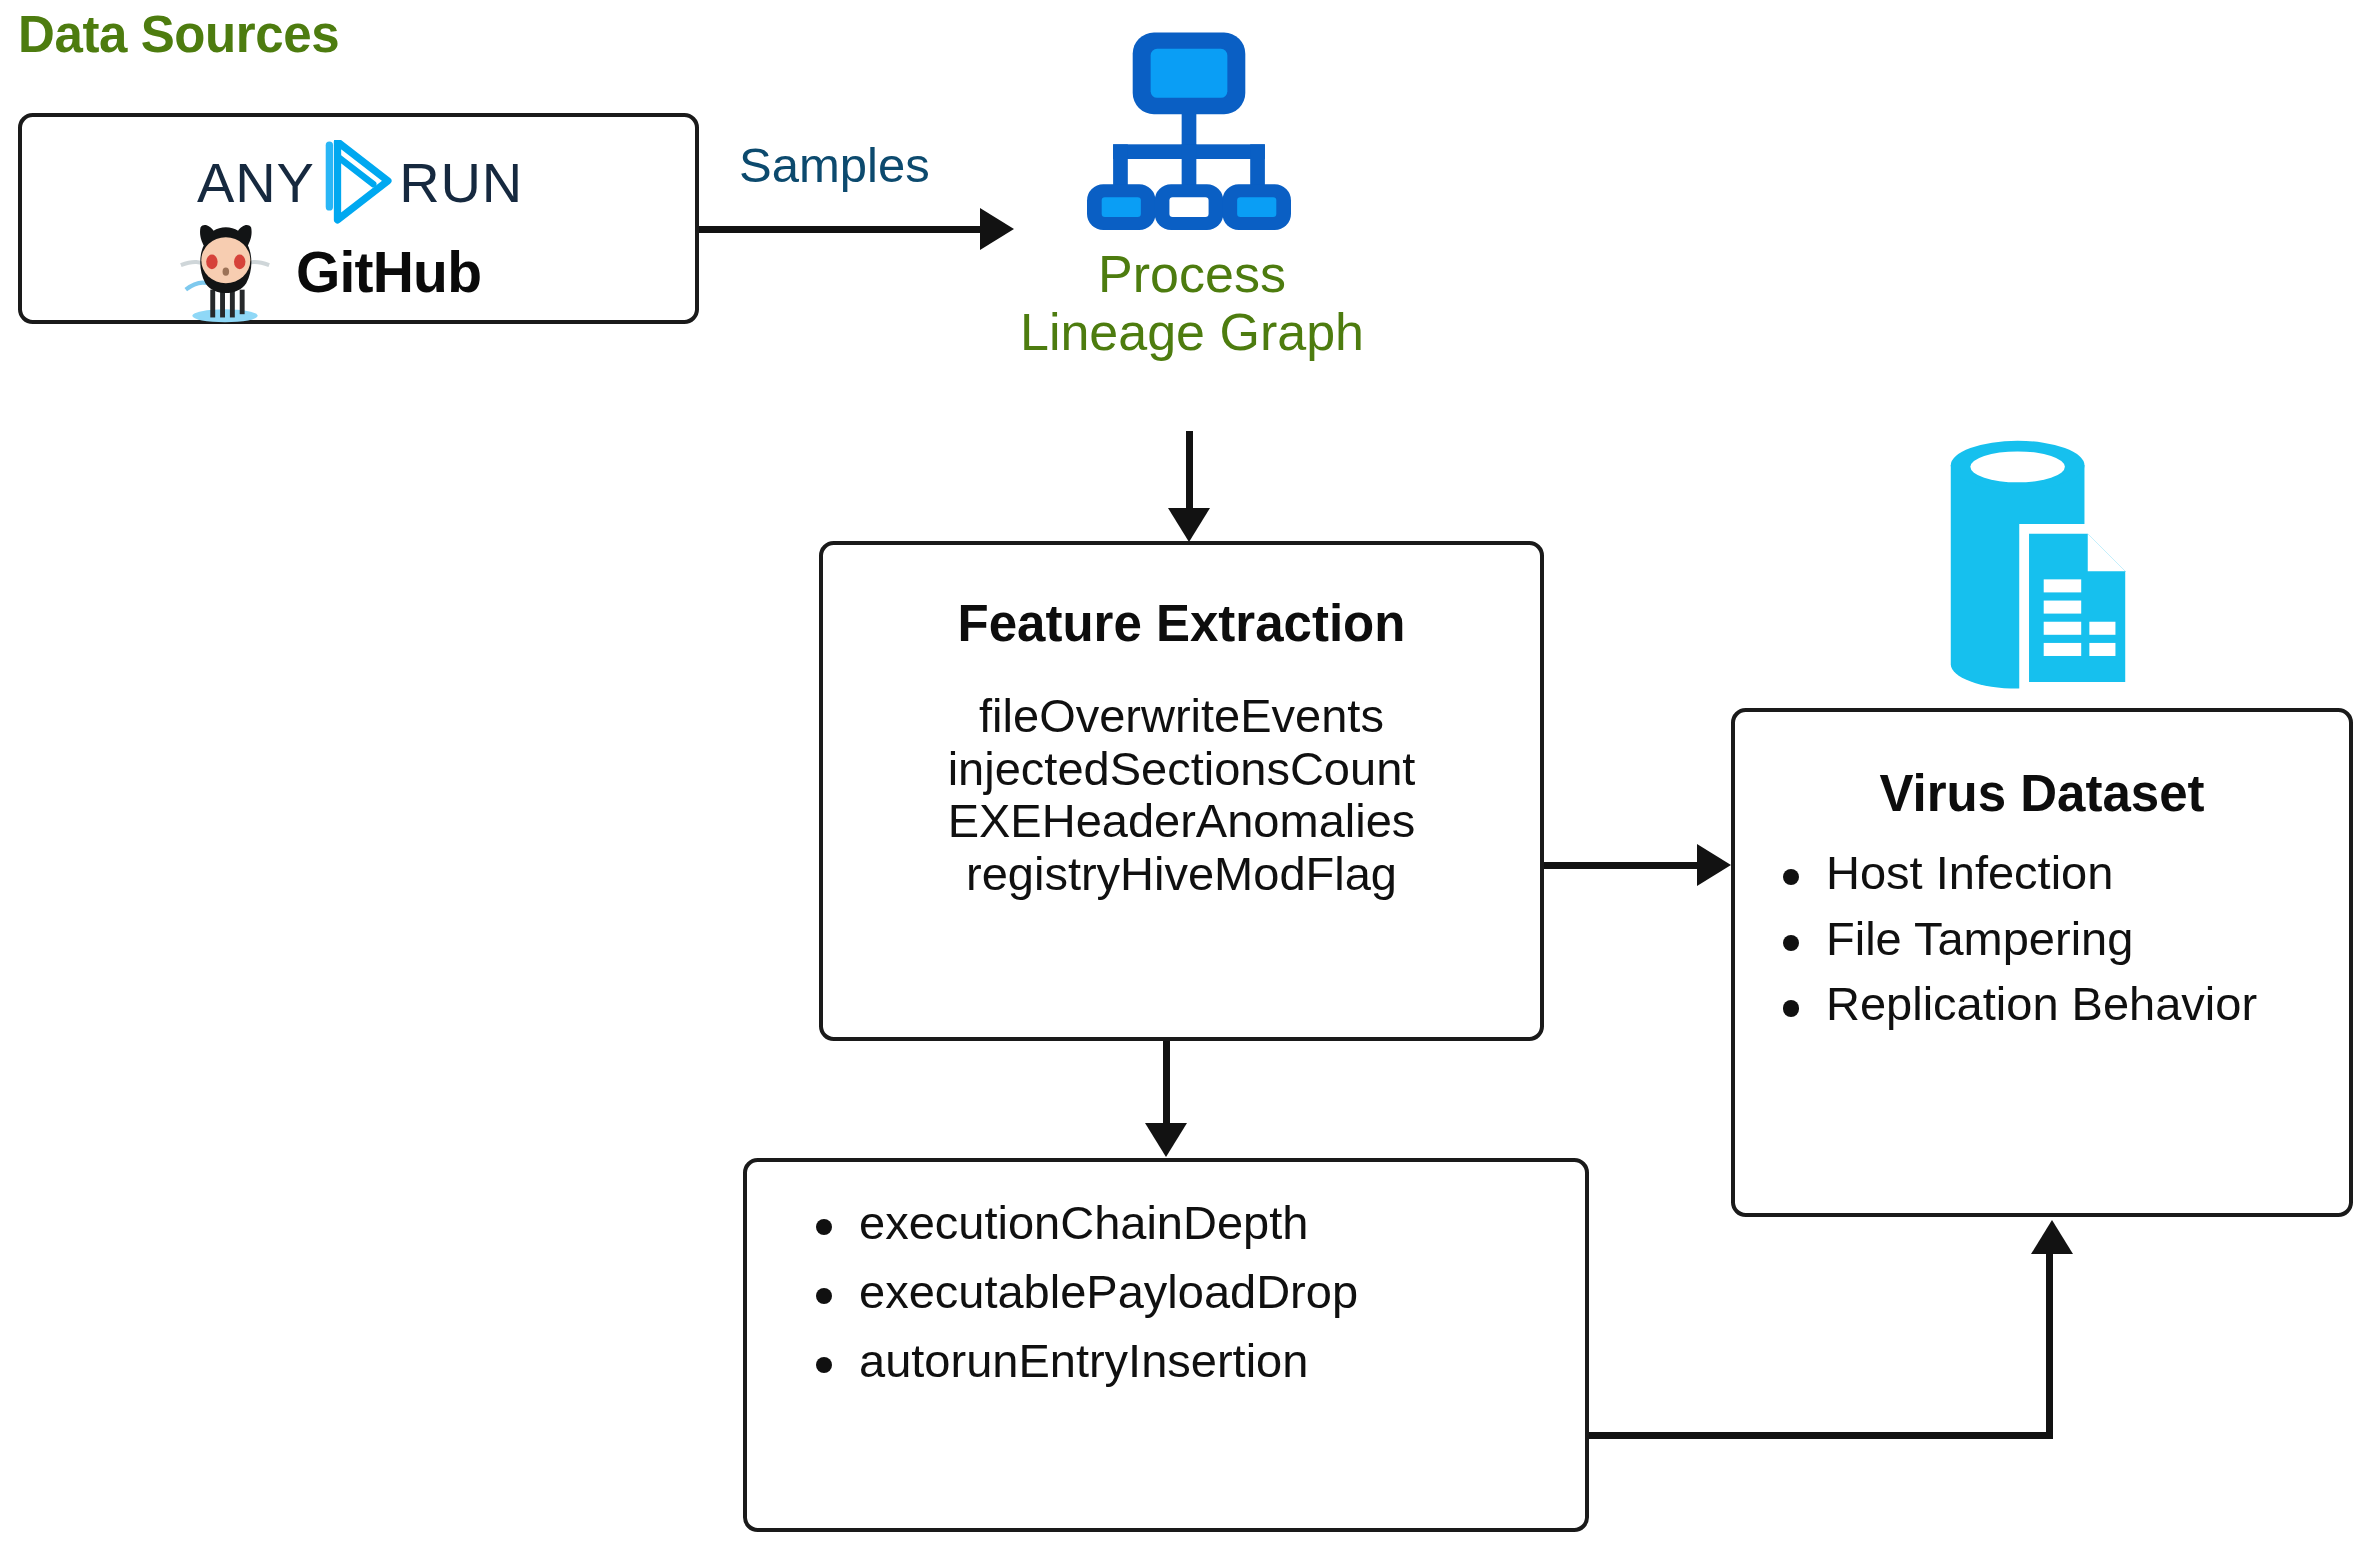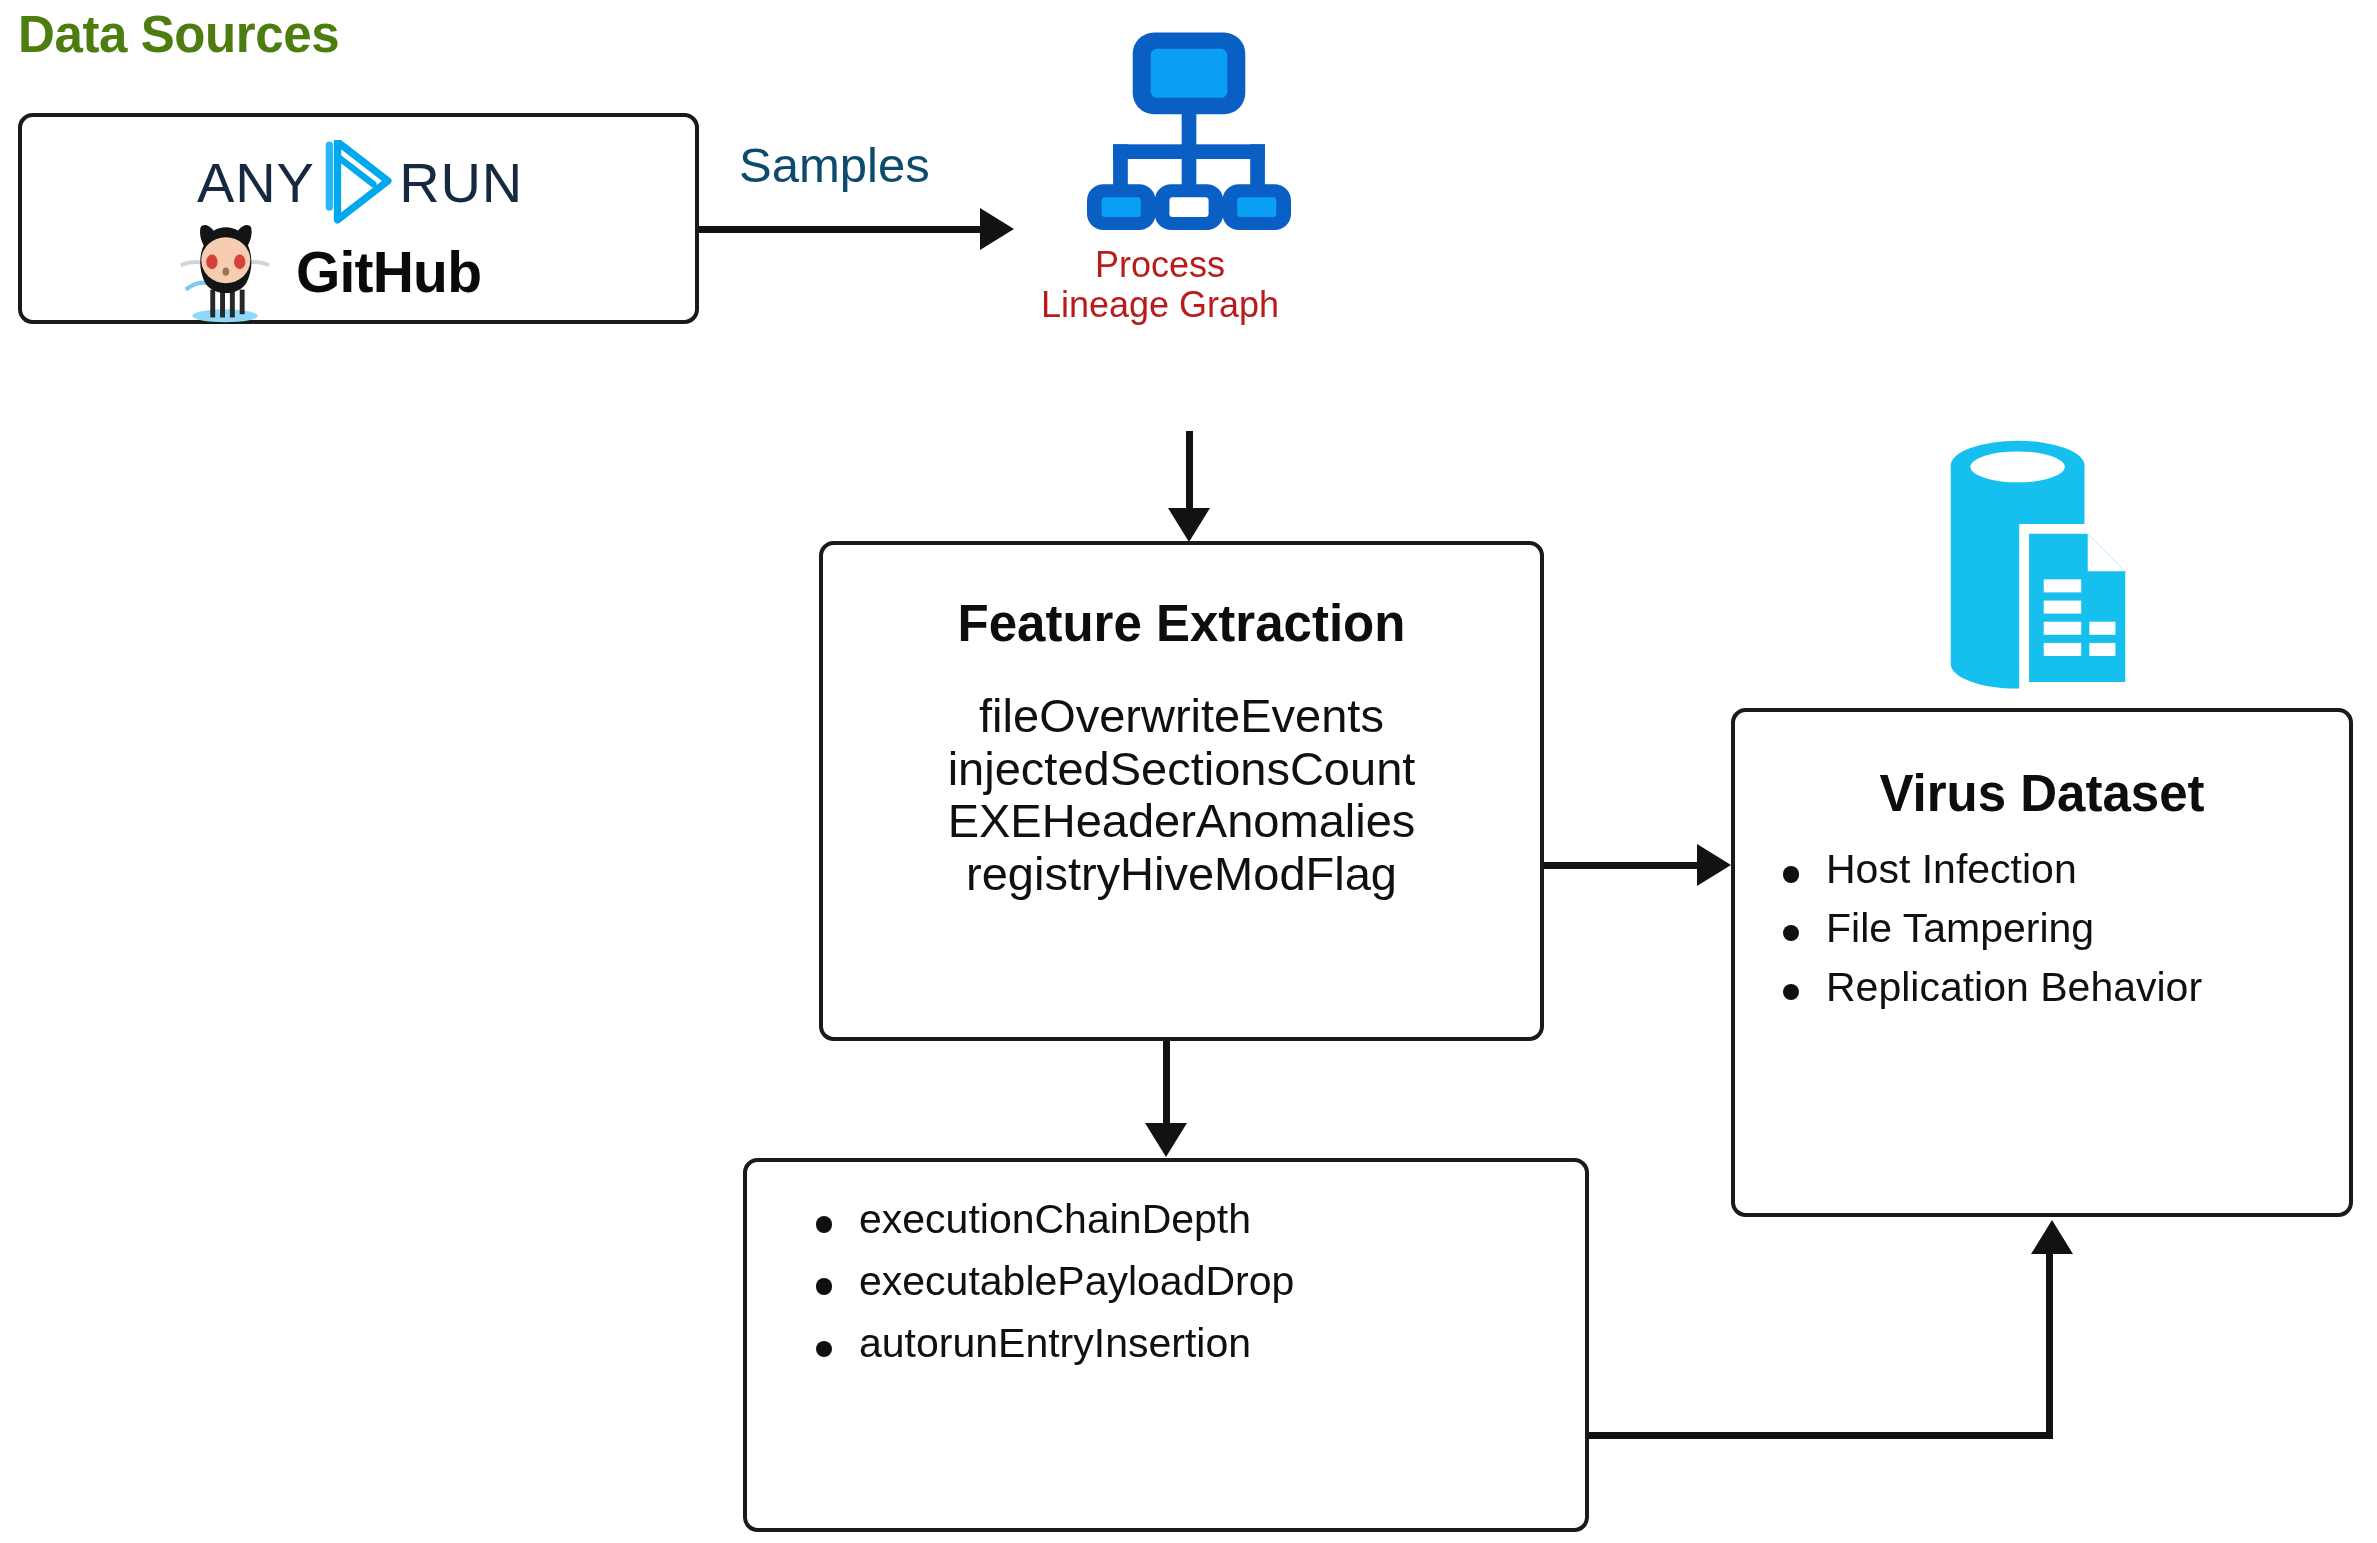--- a/index.html
+++ b/index.html
@@ -114,26 +114,26 @@
   }
 
   
   #lineage-icon {
     left: 1082px;
     top: 26px;
     width: 214px;
     height: 204px;
   }
   #lineage-caption {
-    left: 923px;
+    left: 955px;
     top: 245px;
     width: 474px;
     text-align: center;
-    font-size: 36px;
-    color: #b91c1c;
+    font-size: 52px;
+    color: #4d7c0f;
     line-height: 1.12;
   }
 
   
   #db-icon {
     left: 1923px;
     top: 431px;
     width: 230px;
     height: 269px;
   }
@@ -166,21 +166,21 @@
     font-size: 47px;
     color: #101010;
     line-height: 1.12;
   }
   .fe-item { white-space: nowrap; }
 
   .bullet-list {
     list-style: none;
     margin: 0;
     padding: 0;
-    font-size: 41px;
+    font-size: 47px;
     color: #101010;
   }
   .bullet-list li {
     position: relative;
     padding-left: 51px;
     line-height: 1.12;
   }
   .bullet-list li .bullet-dot {
     position: absolute;
     left: 8.2px;

